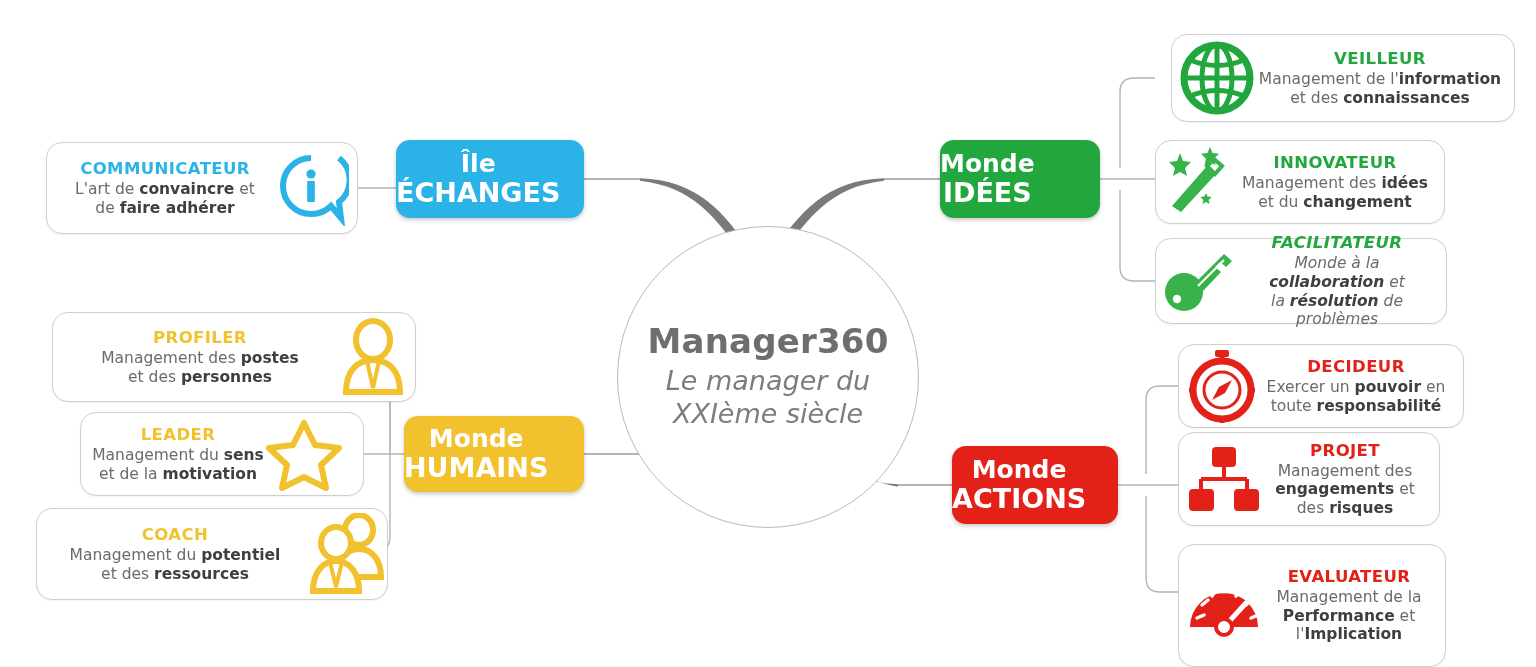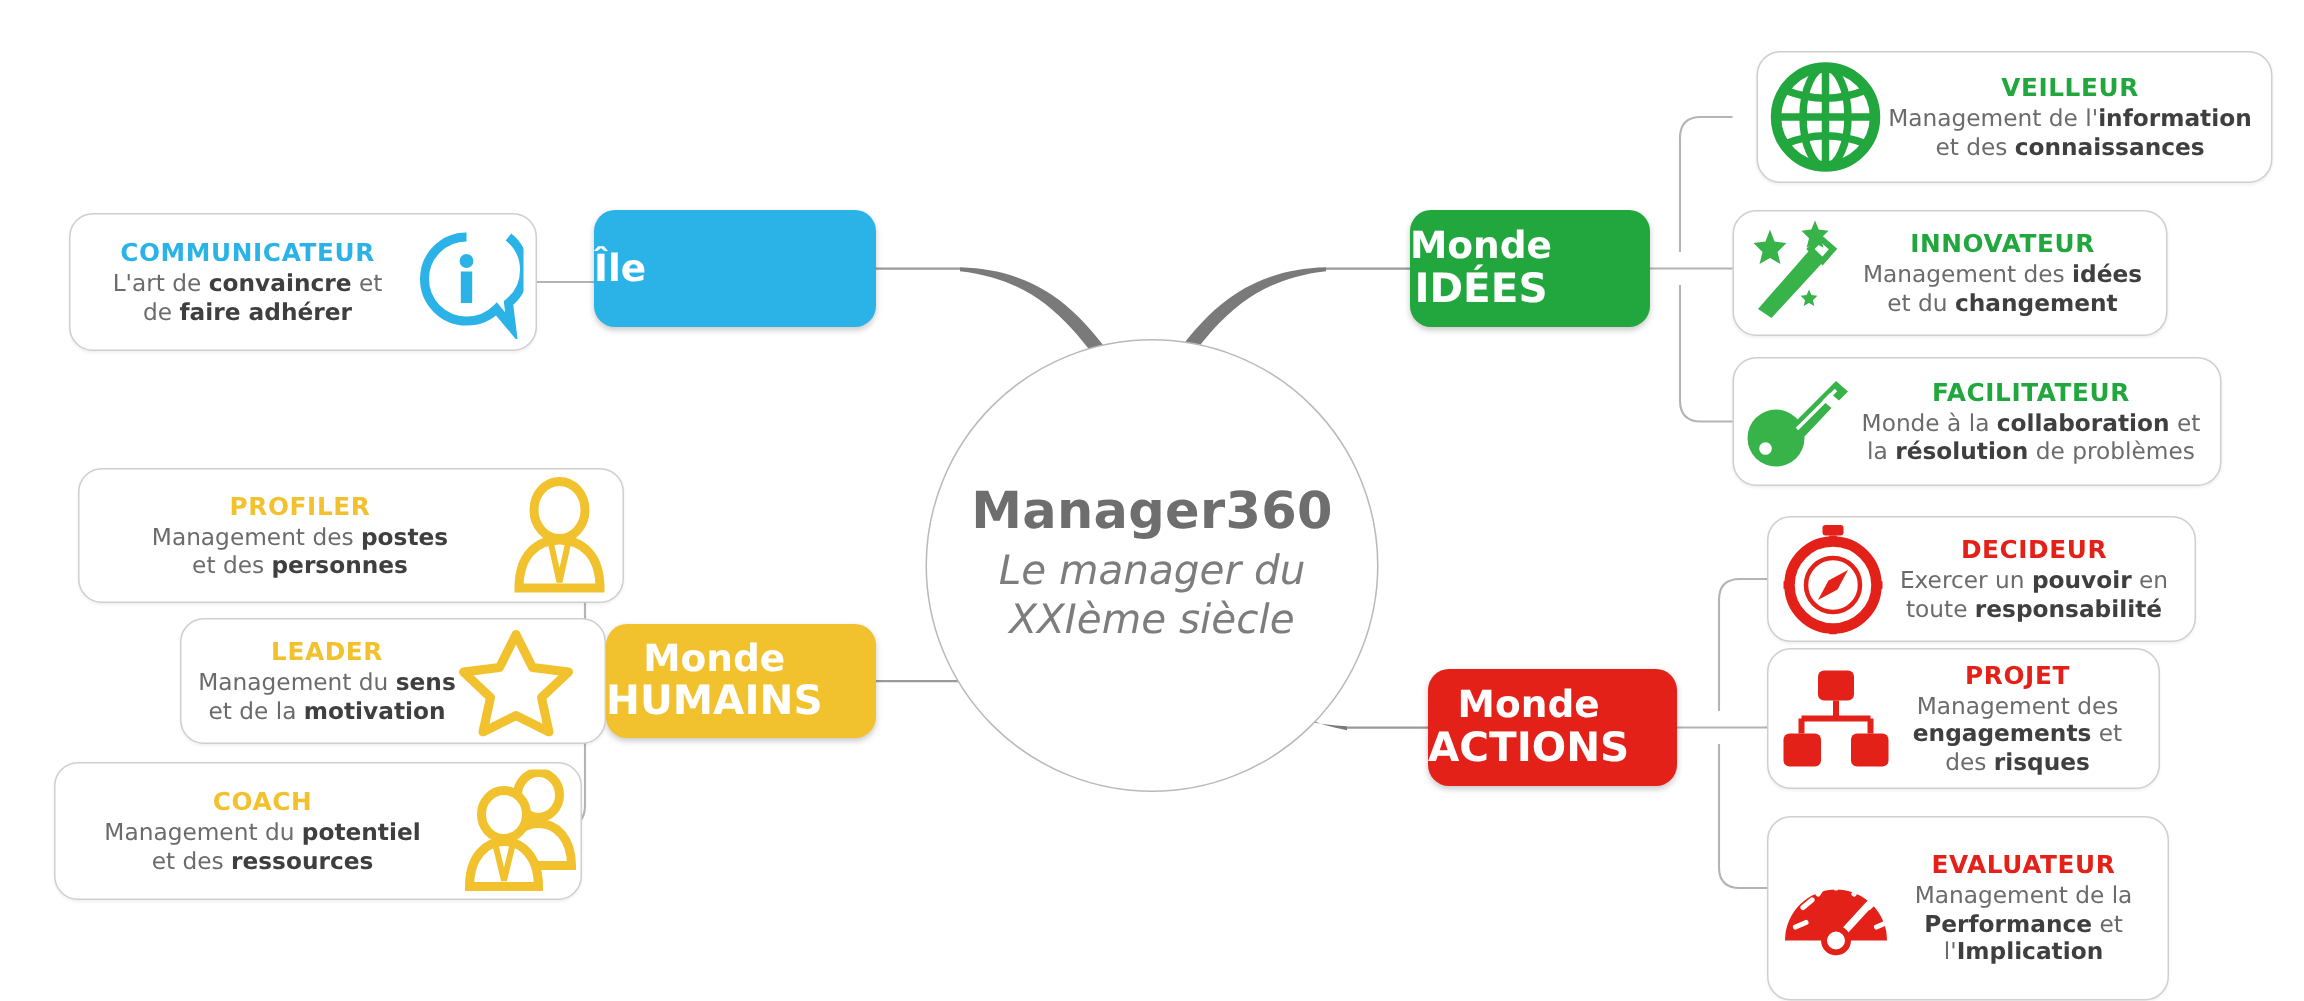--- a/index.html
+++ b/index.html
@@ -54,29 +54,29 @@
   .card.right .ico{order:1;}
   .card.right .txt{order:2;}
 
   
   #card-communicateur{left:46px;top:142px;width:312px;height:92px;padding:0 8px 0 10px;}
   #card-communicateur .rname{color:#2bb3e8;font-size:16.5px;}
   #card-communicateur .rdesc{font-size:15.5px;}
 
   
   #card-profiler{left:52px;top:312px;width:364px;height:90px;padding:0 6px 0 10px;}
-  #card-leader  {left:80px;top:412px;width:284px;height:84px;padding:0 20px 0 10px;margin-left:40px;}
+  #card-leader  {left:80px;top:412px;width:284px;height:84px;padding:0 20px 0 10px;}
   #card-coach   {left:36px;top:508px;width:352px;height:92px;padding:0 0 0 10px;}
   .y .rname{color:#F2C12E;font-size:16.5px;}
   .y .rdesc{font-size:15.5px;}
 
   
   #card-veilleur    {left:1171px;top:34px;width:344px;height:88px;padding:0 10px 0 6px;}
   #card-innovateur  {left:1155px;top:140px;width:290px;height:84px;padding:0 10px 0 6px;}
-  #card-facilitateur{left:1155px;top:238px;width:326px;height:86px;padding:0 10px 0 6px;}
+  #card-facilitateur{left:1155px;top:238px;width:292px;height:86px;padding:0 10px 0 6px;font-style:italic;}
   .g .rname{color:#22A73F;font-size:16.5px;}
   .g .rdesc{font-size:15.5px;}
 
   
   #card-decideur  {left:1178px;top:344px;width:286px;height:84px;padding:0 10px 0 6px;}
   #card-projet    {left:1178px;top:432px;width:262px;height:94px;padding:0 10px 0 6px;}
   #card-evaluateur{left:1178px;top:544px;width:268px;height:123px;padding:0 10px 0 6px;}
   .r .rname{color:#E32119;font-size:16.5px;}
   .r .rdesc{font-size:15.5px;}
 
@@ -133,20 +133,21 @@
     <div class="hub-title">Manager360</div>
     <div class="hub-sub">
       <span>Le manager du</span><br>
       <span>XXIème siècle</span>
     </div>
   </div>
 
   <div class="world" id="world-echanges">
     <div>
       <span class="l1">Île</span>
+      <span class="l2">ÉCHANGES</span>
     </div>
   </div>
   <div class="world" id="world-idees">
     <div>
       <span class="l1">Monde</span>
       <span class="l2">IDÉES</span>
     </div>
   </div>
   <div class="world" id="world-humains">
     <div>

